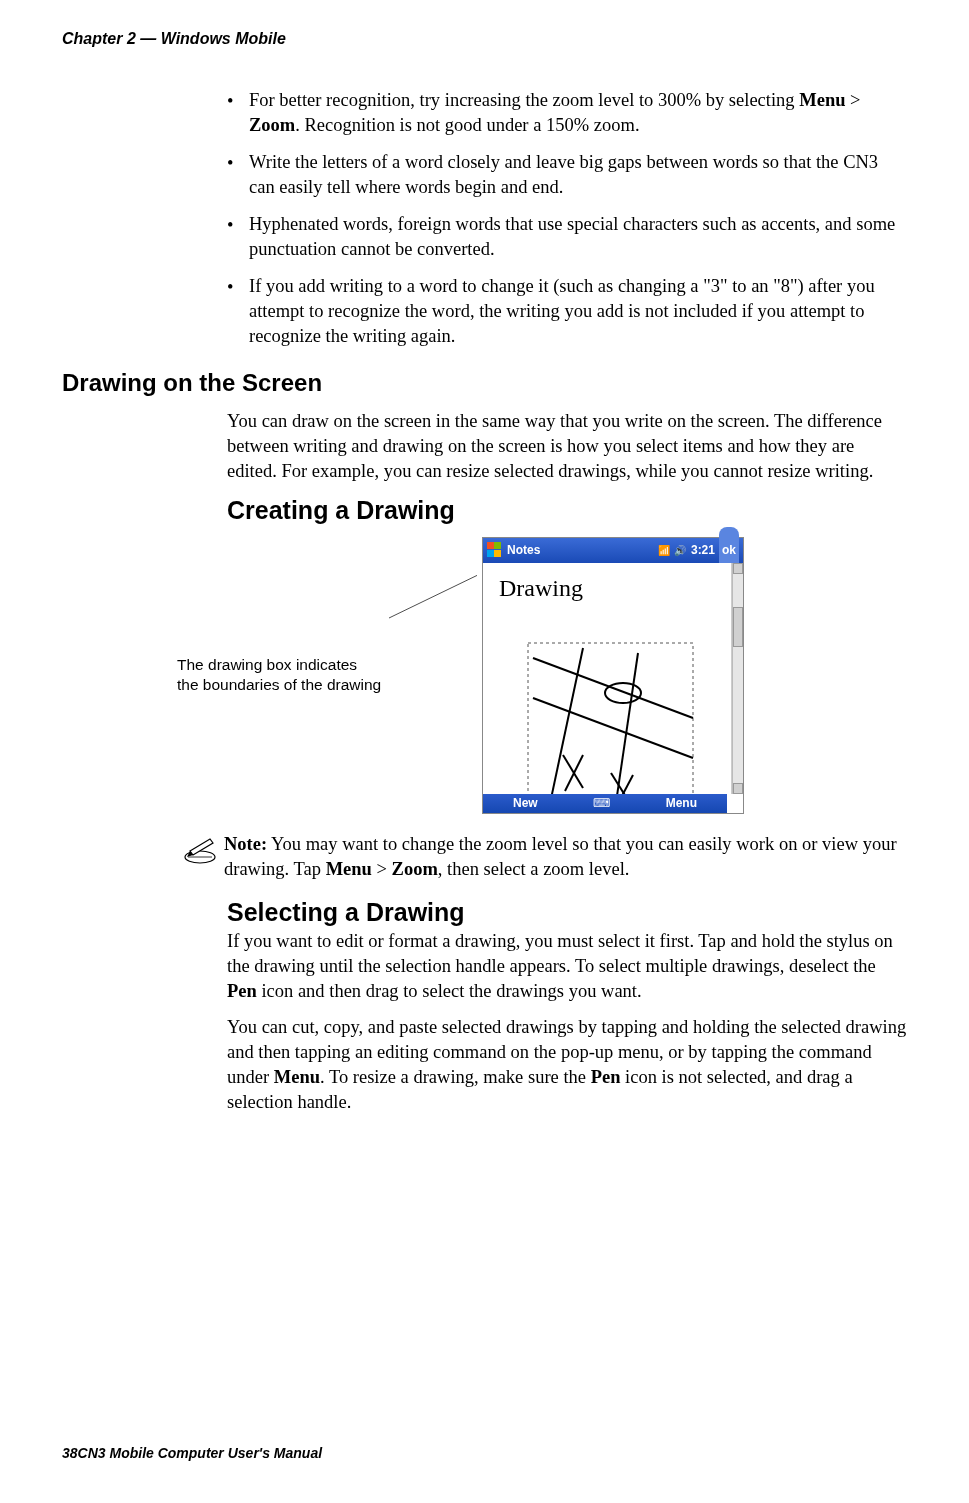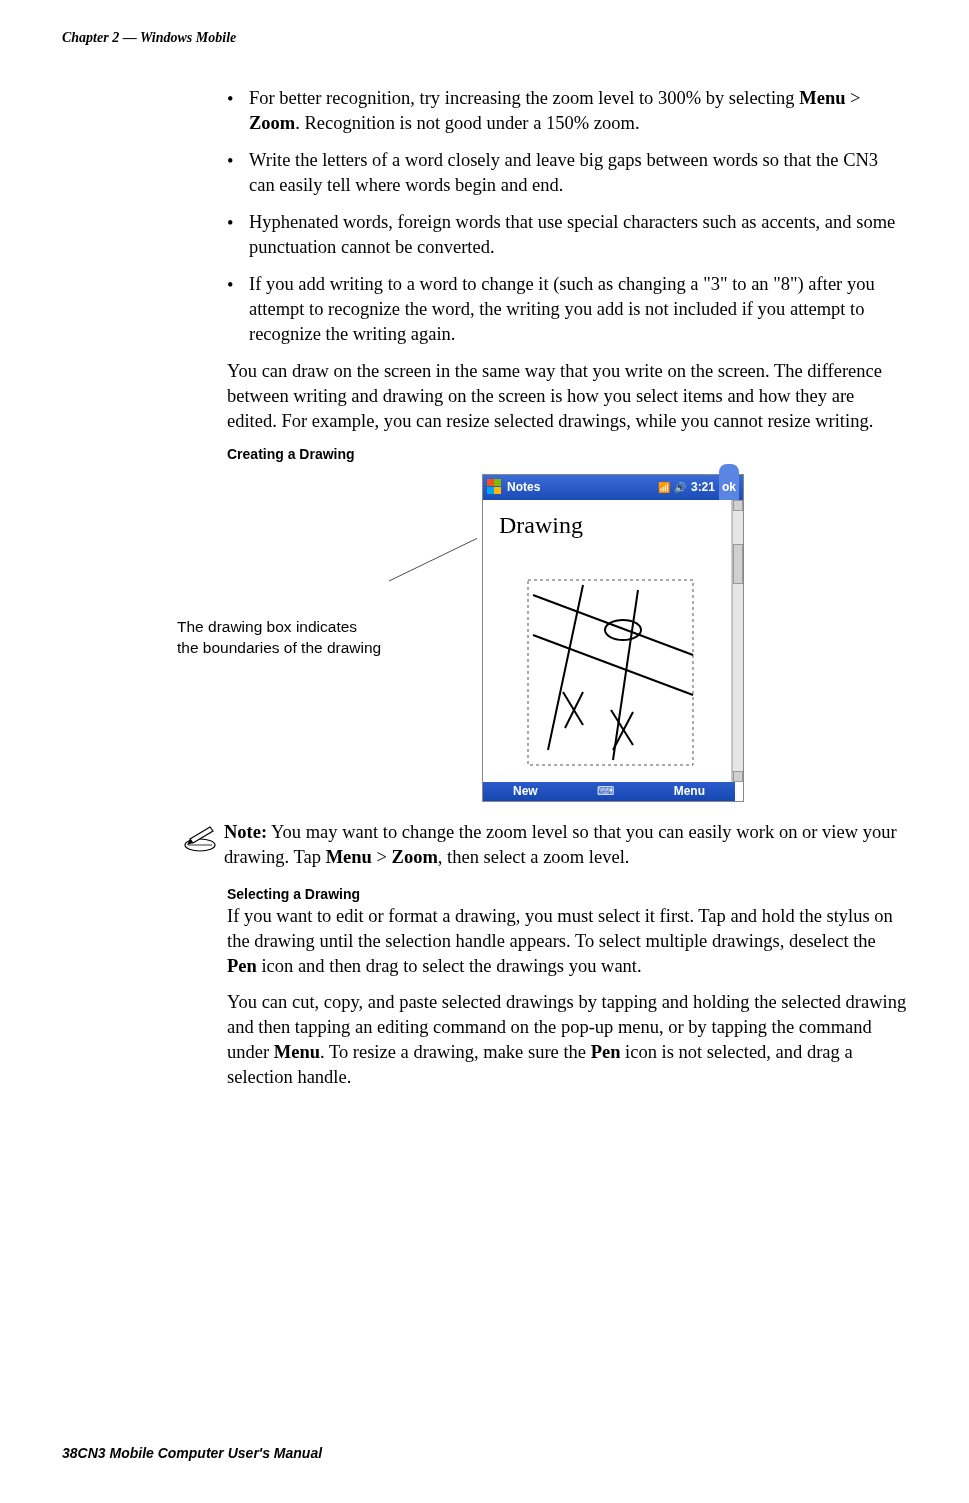--- a/index.html
+++ b/index.html
@@ -9,24 +9,24 @@
       font-family: Georgia, 'Times New Roman', serif;
       background: white;
       width: 969px;
     }
     .page {
       padding: 30px 62px 30px 62px;
       position: relative;
       min-height: 1503px;
     }
     .header-running {
-      font-family: Liberation Serif, serif;
+      font-family: Liberation Sans, sans-serif;
       font-weight: bold;
       font-style: italic;
-      font-size: 14px;
+      font-size: 16px;
     }
     .bullet-list {
       margin-left: 165px;
       margin-top: 40px;
     }
     .bullet-item {
       display: flex;
       margin-bottom: 12px;
       font-size: 18.5px;
       line-height: 1.35;
@@ -41,21 +41,21 @@
     }
     .heading-h2 {
       font-family: Arial, Helvetica, sans-serif;
       font-weight: bold;
       font-size: 24px;
       margin: 20px 0 12px 0;
     }
     .heading-h3 {
       font-family: Arial, Helvetica, sans-serif;
       font-weight: bold;
-      font-size: 14px;
+      font-size: 25px;
       margin-left: 165px;
       margin-bottom: 2px;
     }
     .body-text {
       margin-left: 165px;
       font-size: 18.5px;
       line-height: 1.35;
       margin-bottom: 12px;
     }
     .figure-row {
@@ -73,21 +73,21 @@
       flex-shrink: 0;
     }
     .arrow-col {
       width: 90px;
       position: relative;
       height: 100px;
       flex-shrink: 0;
     }
     .screenshot-box {
       width: 262px;
-      height: 328px;
+      height: 277px;
       border: 1px solid #888;
       background: #fff;
       position: relative;
       flex-shrink: 0;
     }
     .titlebar {
       height: 25px;
       background: linear-gradient(#3a6bd6, #1a4ab6);
       display: flex;
       align-items: center;
@@ -109,21 +109,21 @@
       height: 19px;
       background: linear-gradient(#2b5bcb, #1547b1);
       display: flex;
       justify-content: space-between;
       align-items: center;
       color: white;
       font-size: 12px;
       font-family: Tahoma, Arial, sans-serif;
       padding: 0 30px;
       position: absolute;
-      bottom: 0; left: 0; right: 8px;
+      bottom: 0; left: 0; right: 16px;
     }
     .canvas-area {
       position: absolute;
       top: 25px; left: 0; right: 11px; bottom: 19px;
       background: #fff;
       border-right: 1px solid #ccc;
       overflow: hidden;
       text-align: right;
     }
     .scrollbar {
@@ -210,20 +210,21 @@
     <div class="bullet-item">
       <div class="bullet-dot">•</div>
       <div class="bullet-text">Hyphenated words, foreign words that use special characters such as accents, and some punctuation cannot be converted.</div>
     </div>
     <div class="bullet-item">
       <div class="bullet-dot">•</div>
       <div class="bullet-text">If you add writing to a word to change it (such as changing a "3" to an "8") after you attempt to recognize the word, the writing you add is not included if you attempt to recognize the writing again.</div>
     </div>
   </div>
 
+  <div class="heading-h2">Drawing on the Screen</div>
 
   <div class="body-text">You can draw on the screen in the same way that you write on the screen. The difference between writing and drawing on the screen is how you select items and how they are edited. For example, you can resize selected drawings, while you cannot resize writing.</div>
 
   <div class="heading-h3">Creating a Drawing</div>
 
 
   <div class="figure-row">
     <div class="caption-text">
       <span>The drawing box indicates</span><br>
       <span>the boundaries of the drawing</span>

